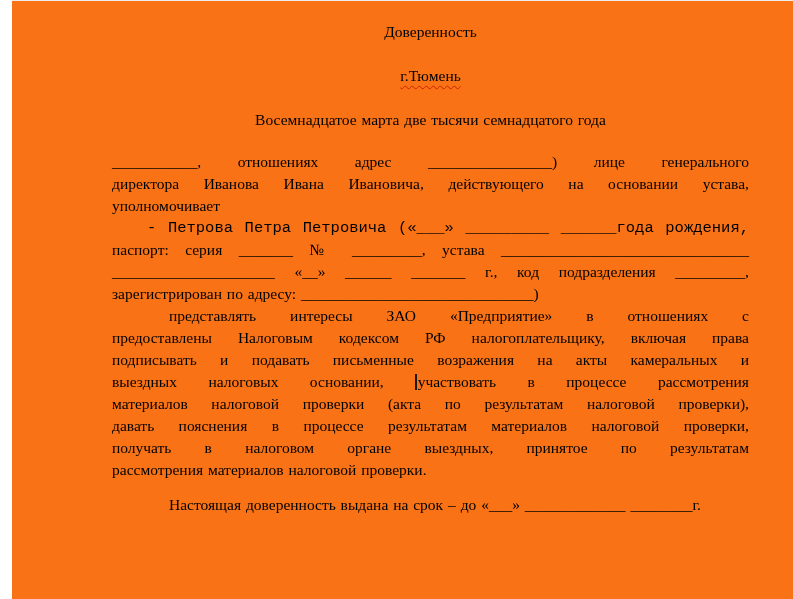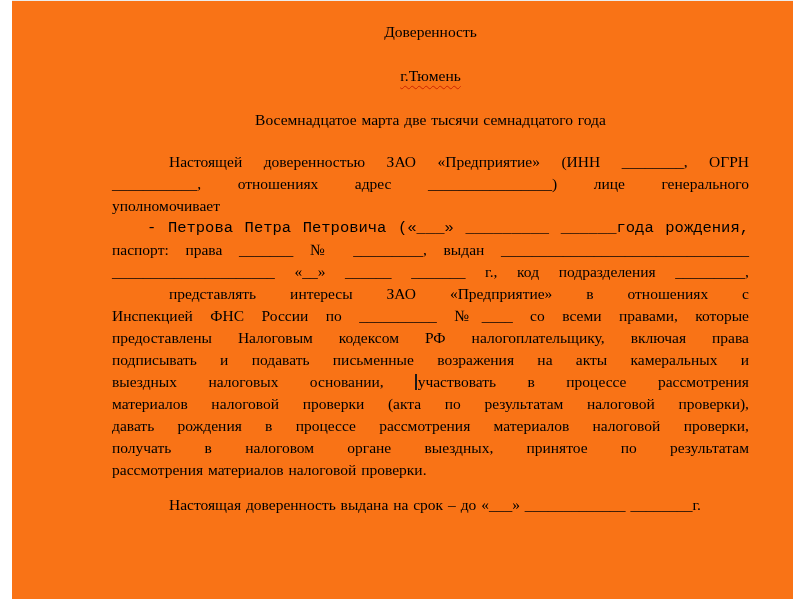--- a/index.html
+++ b/index.html
@@ -77,37 +77,37 @@
 <div class="screen">
   <div class="doc">
     <div class="line center">Доверенность</div>
     <div class="spacer"></div>
     <div class="line center"><span class="misspelled">г.Тюмень</span></div>
     <div class="spacer"></div>
     <div class="line center">Восемнадцатое марта две тысячи семнадцатого года</div>
     <div class="spacer-sm"></div>
     <div>
         <div>
-          <div class="line ind-normal">Настоящей доверенностью ЗАО «Предприятие» (ИНН ________, ОГРН</div>
           <div class="line">___________, отношениях адрес ________________) лице генерального</div>
+          <div class="line">директора Иванова Ивана Ивановича, действующего на основании устава,</div>
           <div class="line last">уполномочивает</div>
         </div>
         <div>
           <div class="line ind-small">- Петрова Петра Петровича («___» _________ ______года рождения,</div>
-          <div class="line">паспорт: права _______ № _________, выдан ________________________________</div>
+          <div class="line">паспорт: серия _______ № _________, устава ________________________________</div>
           <div class="line">_____________________ «__» ______ _______ г., код подразделения _________,</div>
+          <div class="line last">зарегистрирован по адресу: ______________________________)</div>
         </div>
         <div>
           <div class="line ind-normal">представлять интересы ЗАО «Предприятие» в отношениях с</div>
-          <div class="line">Инспекцией ФНС России по __________ №____ со всеми правами, которые</div>
           <div class="line">предоставлены Налоговым кодексом РФ налогоплательщику, включая права</div>
           <div class="line">подписывать и подавать письменные возражения на акты камеральных и</div>
           <div class="line"><span>выездных налоговых основании, </span><span class="caret"></span><span>участвовать в процессе рассмотрения</span></div>
           <div class="line">материалов налоговой проверки (акта по результатам налоговой проверки),</div>
-          <div class="line">давать рождения в процессе рассмотрения материалов налоговой проверки,</div>
+          <div class="line">давать пояснения в процессе результатам материалов налоговой проверки,</div>
           <div class="line">получать в налоговом органе выездных, принятое по результатам</div>
           <div class="line last">рассмотрения материалов налоговой проверки.</div>
         </div>
         <div class="gap-before">
           <div class="line last ind-normal">Настоящая доверенность выдана на срок – до «___» _____________ ________г.</div>
         </div>
       </div>
   </div>
   <div class="page-edge"></div>
 </div>

